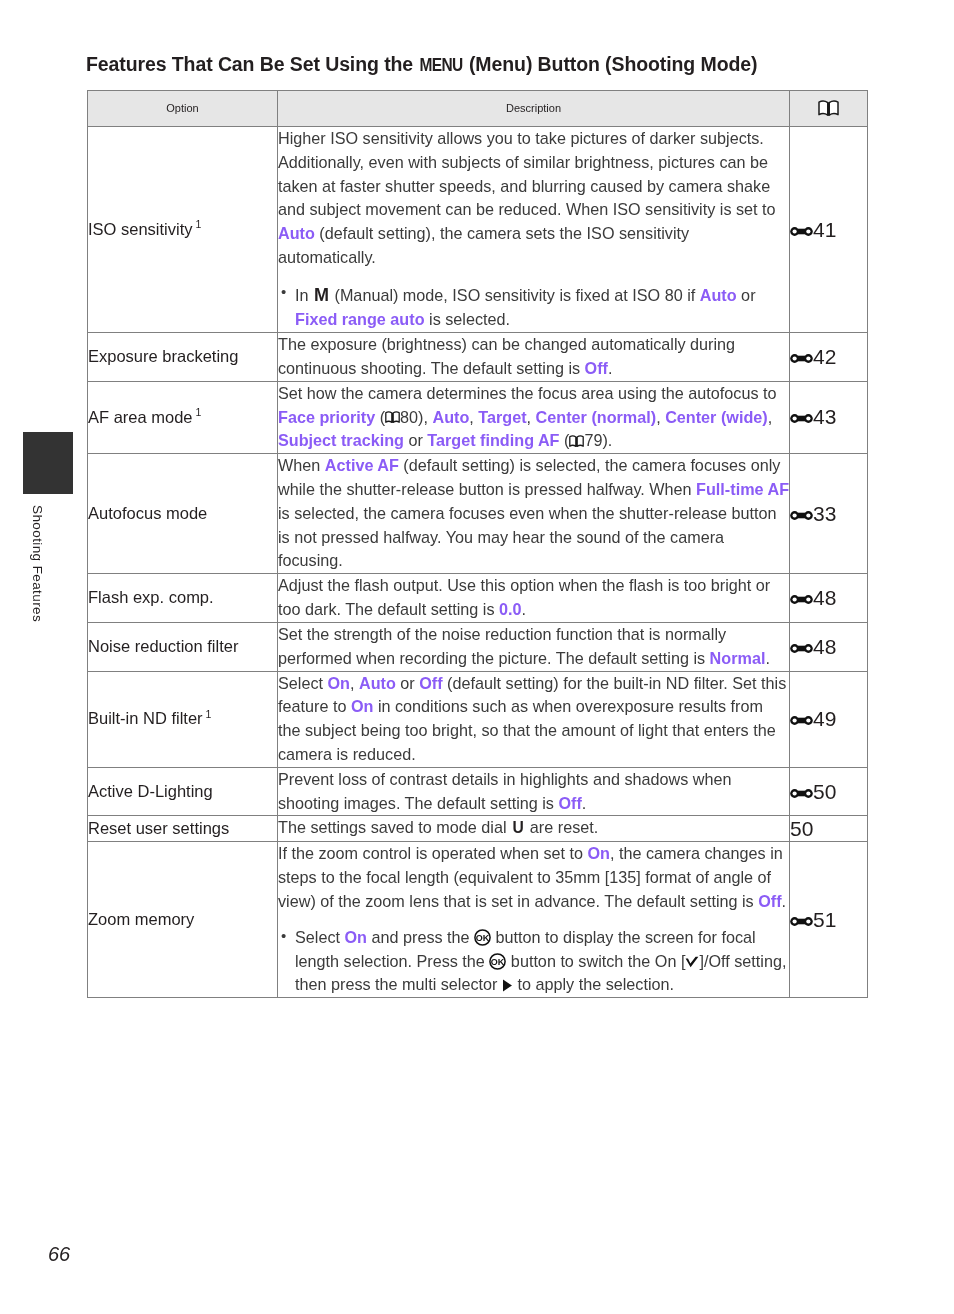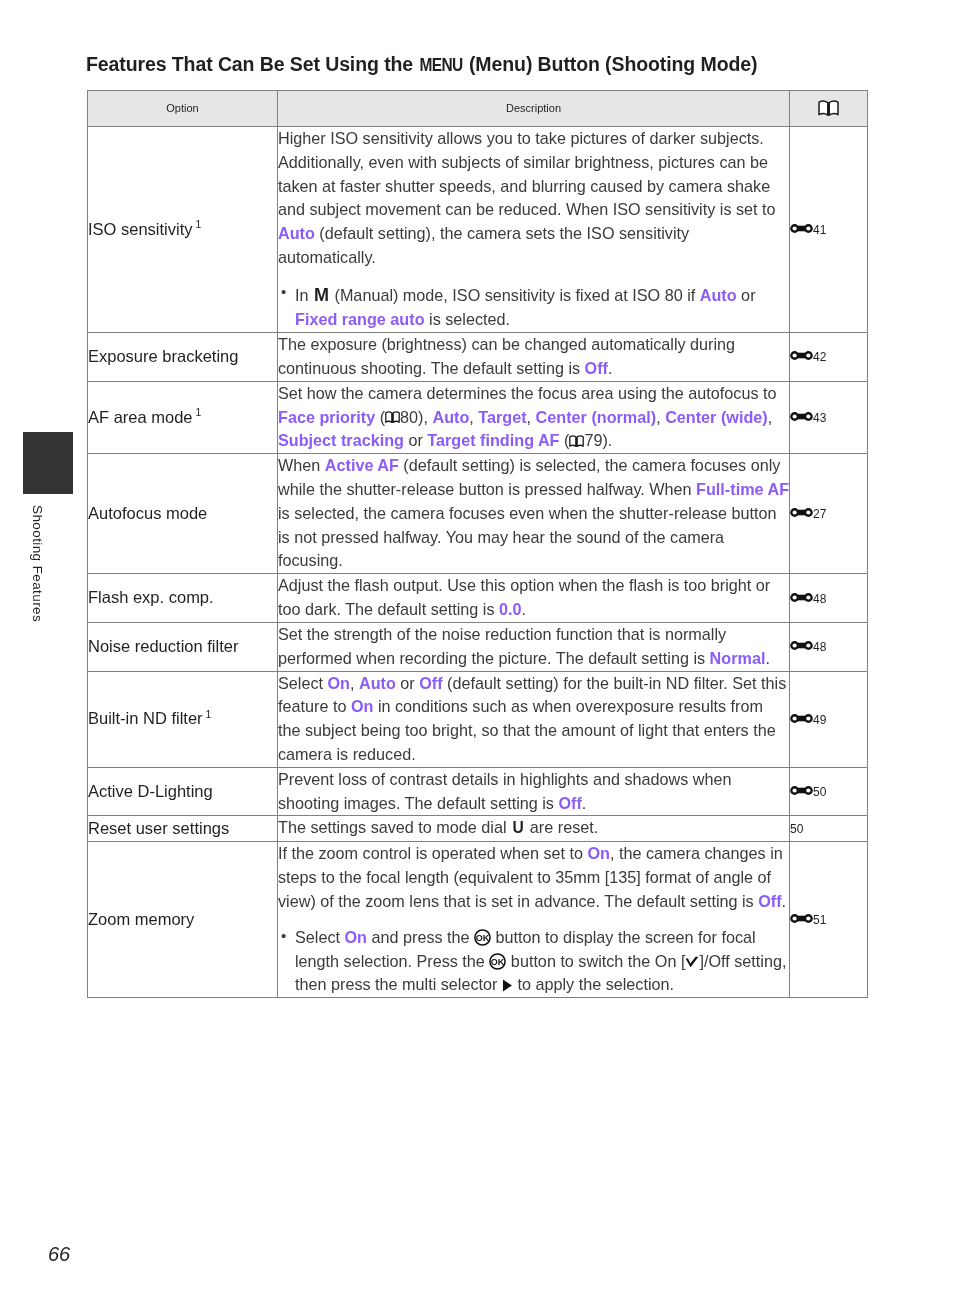--- a/index.html
+++ b/index.html
@@ -98,21 +98,21 @@
     padding: 7px 0 7px 9px;
     color: #231f20;
   }
   td.desc {
     font-size: 16.2px;
     line-height: 1.47;
     padding: 9px 12px 9px 10px;
     color: #3b3b3b;
   }
   td.ref {
-    font-size: 12px;
+    font-size: 21px;
     text-align: left;
     padding: 7px 0 7px 10px;
     color: #231f20;
     white-space: nowrap;
   }
   td.ref.plain { padding-left: 11px; }
 
   .desc p { margin: 0; }
   .desc .bullet {
     display: block;
@@ -279,21 +279,21 @@
       <td class="opt"><span>Autofocus mode</span></td>
       <td class="desc">
         <p>When <span class="bold">Active AF</span> (default setting) is selected, the camera focuses only while the shutter-release button is pressed halfway. When <span class="bold">Full-time AF</span> is selected, the camera focuses even when the shutter-release button is not pressed halfway. You may hear the sound of the camera focusing.</p>
       </td>
       <td class="ref"><span class="gl refsym"><svg viewBox="0 0 23 13" width="23" height="13" aria-hidden="true">
               <circle cx="4.6" cy="6.5" r="4.4" fill="#111"></circle>
               <circle cx="4.6" cy="6.5" r="2.1" fill="#fff"></circle>
               <circle cx="18.4" cy="6.5" r="4.4" fill="#111"></circle>
               <circle cx="18.4" cy="6.5" r="2.1" fill="#fff"></circle>
               <rect x="7.6" y="3.7" width="7.8" height="5.6" fill="#111"></rect>
-            </svg></span><span>27</span></td>
+            </svg></span><span>33</span></td>
     </tr>
 
     <tr>
       <td class="opt"><span>Flash exp. comp.</span></td>
       <td class="desc">
         <p>Adjust the flash output. Use this option when the flash is too bright or too dark. The default setting is <span class="bold">0.0</span>.</p>
       </td>
       <td class="ref"><span class="gl refsym"><svg viewBox="0 0 23 13" width="23" height="13" aria-hidden="true">
               <circle cx="4.6" cy="6.5" r="4.4" fill="#111"></circle>
               <circle cx="4.6" cy="6.5" r="2.1" fill="#fff"></circle>

